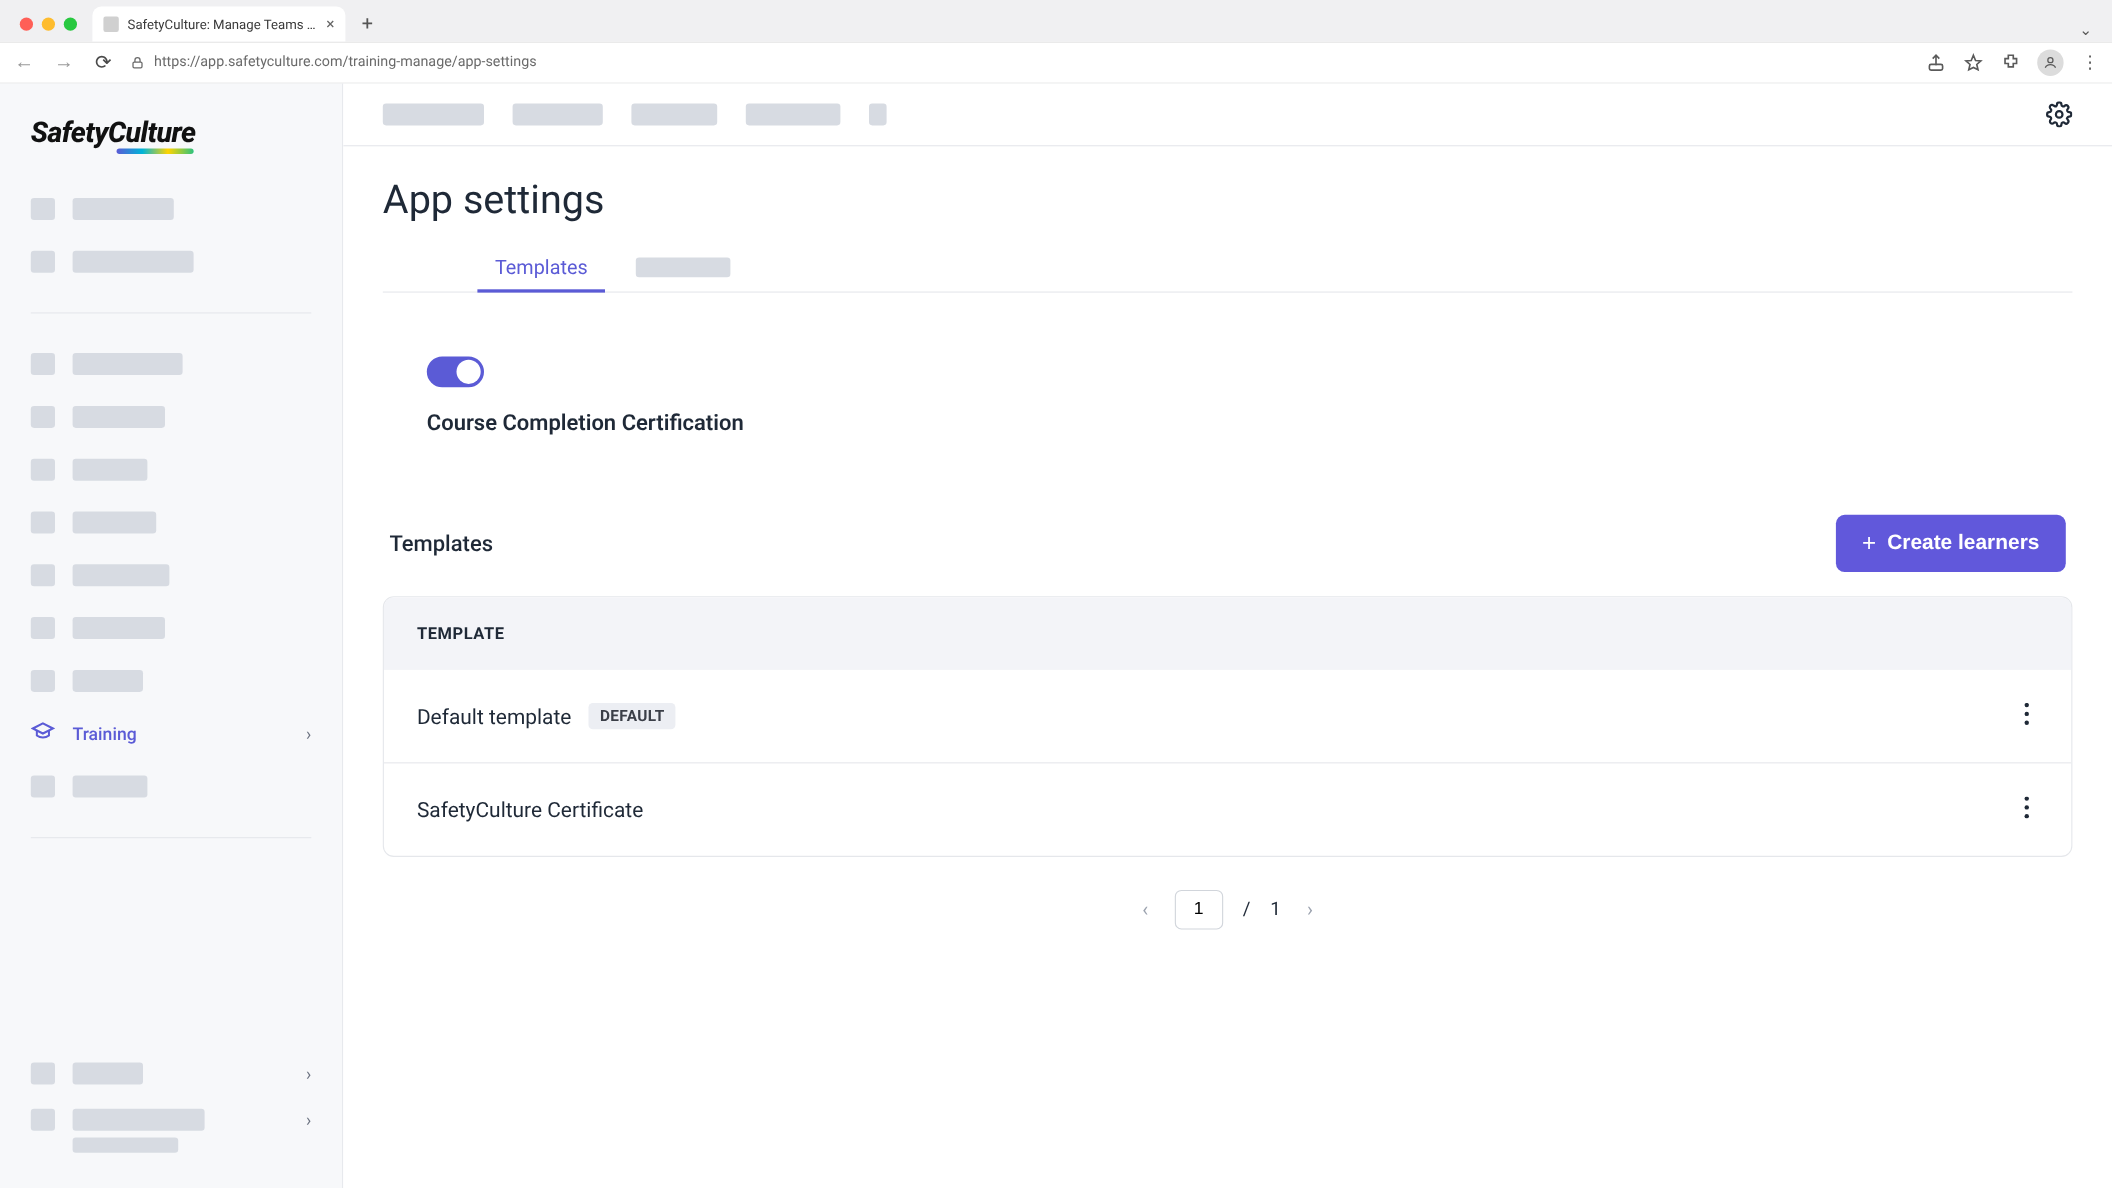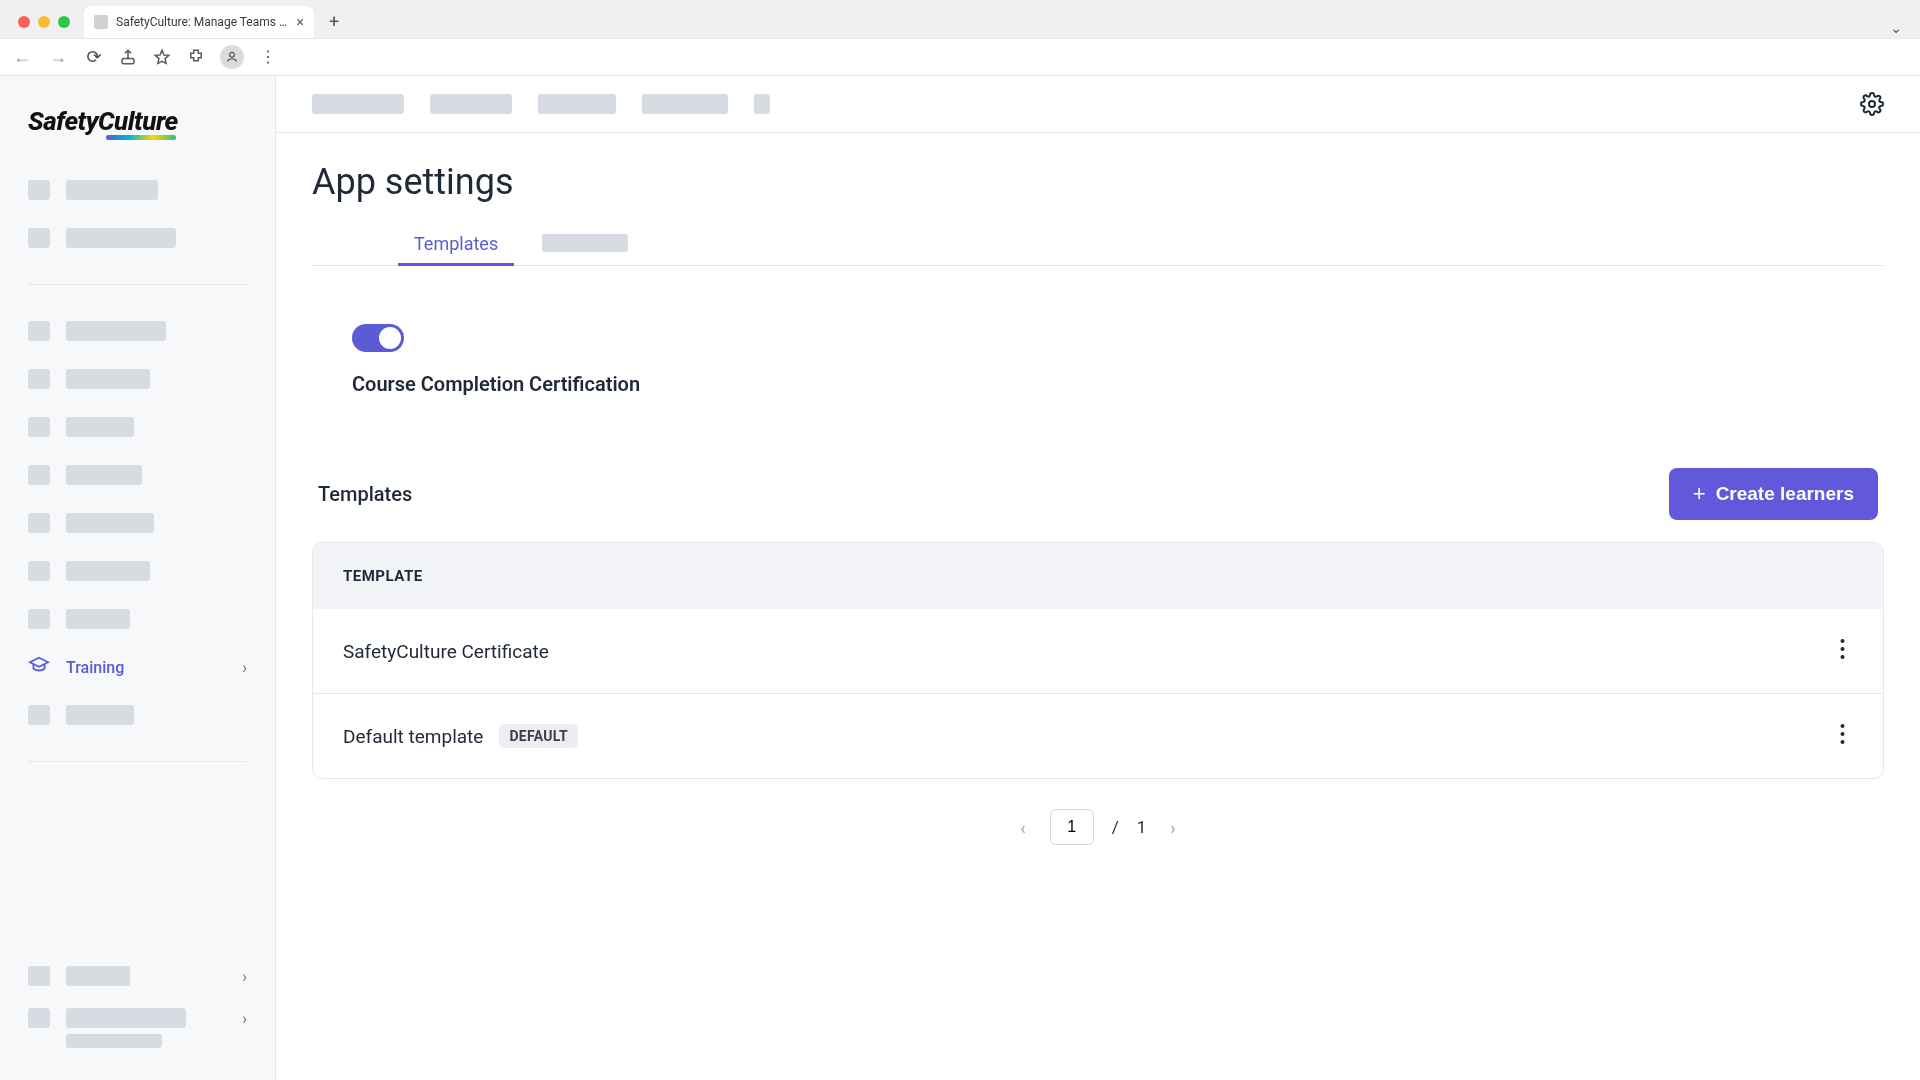--- a/index.html
+++ b/index.html
@@ -28,21 +28,21 @@
   .lock-icon { width: 14px; height: 14px; }
   .lock-icon svg { width: 100%; height: 100%; stroke: #6a6a6a; fill: none; stroke-width: 2; }
   .chrome-actions { display: flex; gap: 14px; align-items: center; }
   .chrome-action { width: 20px; height: 20px; display: flex; align-items: center; justify-content: center; color: #5a5a5a; cursor: pointer; }
   .chrome-action svg { width: 18px; height: 18px; stroke: currentColor; fill: none; stroke-width: 2; }
   .avatar-chip { width: 24px; height: 24px; border-radius: 50%; background: #dcdcdc; display:flex; align-items:center; justify-content:center; }
 
   
   .app { display: flex; height: calc(1080px - 76px); background: #f8f9fb; }
 
-  .sidebar { width: 276px; background: #f7f8fa; border-right: 1px solid #e5e7eb; display: flex; flex-direction: column; padding-top: 22px; }
+  .sidebar { width: 312px; background: #f7f8fa; border-right: 1px solid #e5e7eb; display: flex; flex-direction: column; padding-top: 22px; }
   .logo { padding: 8px 28px 30px; }
   .logo-svg { font-weight: 800; font-style: italic; font-size: 26px; letter-spacing: -0.5px; color: #111; display: inline-block; position: relative; }
   .logo-svg .underline { position: absolute; left: 78px; right: 2px; bottom: -4px; height: 5px; border-radius: 3px; background: linear-gradient(90deg,#5b5bd6,#00b4d8,#ffd400,#2ec27e); }
 
   .sb-group { padding: 0 20px; }
   .sb-divider { height: 1px; background: #e5e7eb; margin: 22px 28px; }
   .sb-item { display: flex; align-items: center; height: 48px; gap: 16px; border-radius: 6px; padding: 0 8px; cursor: pointer; }
   .sb-item .sq { width: 22px; height: 20px; background: #d7dbe2; border-radius: 3px; }
   .sb-item .bar { height: 20px; background: #d7dbe2; border-radius: 3px; }
   .w1 { width: 92px; } .w2 { width: 110px; } .w3 { width: 100px; } .w4 { width: 84px; } .w5 { width: 68px; } .w6 { width: 76px; } .w7 { width: 88px; } .w8 { width: 64px; } .w9 { width: 120px; }
@@ -124,20 +124,29 @@
       <span class="tab-close">×</span>
     </div>
     <div class="new-tab">+</div>
     <div class="chrome-spacer"></div>
     <div class="chrome-dropdown">⌄</div>
   </div>
   <div class="addr-bar">
     <div class="nav-btn">←</div>
     <div class="nav-btn">→</div>
     <div class="nav-btn enabled">⟳</div>
+    <div class="url-field">
+      <span class="lock-icon">
+        <svg viewBox="0 0 24 24">
+            <rect x="5" y="11" width="14" height="9" rx="2"></rect>
+            <path d="M8 11V8a4 4 0 0 1 8 0v3"></path>
+          </svg>
+      </span>
+      <span>https://app.safetyculture.com/training-manage/app-settings</span>
+    </div>
     <div class="chrome-actions">
       <div class="chrome-action">
           <svg viewBox="0 0 24 24">
             <path d="M12 3v12M8 7l4-4 4 4"></path>
             <rect x="4" y="14" width="16" height="7" rx="2"></rect>
           </svg>
         </div>
       <div class="chrome-action">
           <svg viewBox="0 0 24 24">
             <path d="M12 3l2.6 6.3 6.4.5-4.9 4.3 1.5 6.4L12 17.8 6.4 20.5l1.5-6.4L3 9.8l6.4-.5L12 3z"></path>
@@ -285,36 +294,36 @@
         <button class="create-btn">
           <span class="plus">+</span>
           <span>Create learners</span>
         </button>
       </div>
 
       <div class="tpl-table">
         <div class="tpl-head">TEMPLATE</div>
         <div id="tpl-rows">
             <div class="tpl-row">
-              <span class="tpl-name">SafetyCulture Certificate</span>
-              <span class="row-menu"><svg viewBox="0 0 4 20">
-                  <circle cx="2" cy="2" r="2"></circle>
-                  <circle cx="2" cy="10" r="2"></circle>
-                  <circle cx="2" cy="18" r="2"></circle>
-                </svg></span>
-            </div>
-            <div class="tpl-row">
               <span class="tpl-name">Default template</span>
               <span class="badge">DEFAULT</span>
               <span class="row-menu"><svg viewBox="0 0 4 20">
                   <circle cx="2" cy="2" r="2"></circle>
                   <circle cx="2" cy="10" r="2"></circle>
                   <circle cx="2" cy="18" r="2"></circle>
                 </svg></span>
             </div>
+            <div class="tpl-row">
+              <span class="tpl-name">SafetyCulture Certificate</span>
+              <span class="row-menu"><svg viewBox="0 0 4 20">
+                  <circle cx="2" cy="2" r="2"></circle>
+                  <circle cx="2" cy="10" r="2"></circle>
+                  <circle cx="2" cy="18" r="2"></circle>
+                </svg></span>
+            </div>
           </div>
       </div>
 
       <div class="pagination">
         <span class="pg-btn">‹</span>
         <input class="pg-input" value="1" style="">
         <span class="slash">/</span>
         <span>1</span>
         <span class="pg-btn">›</span>
       </div>

